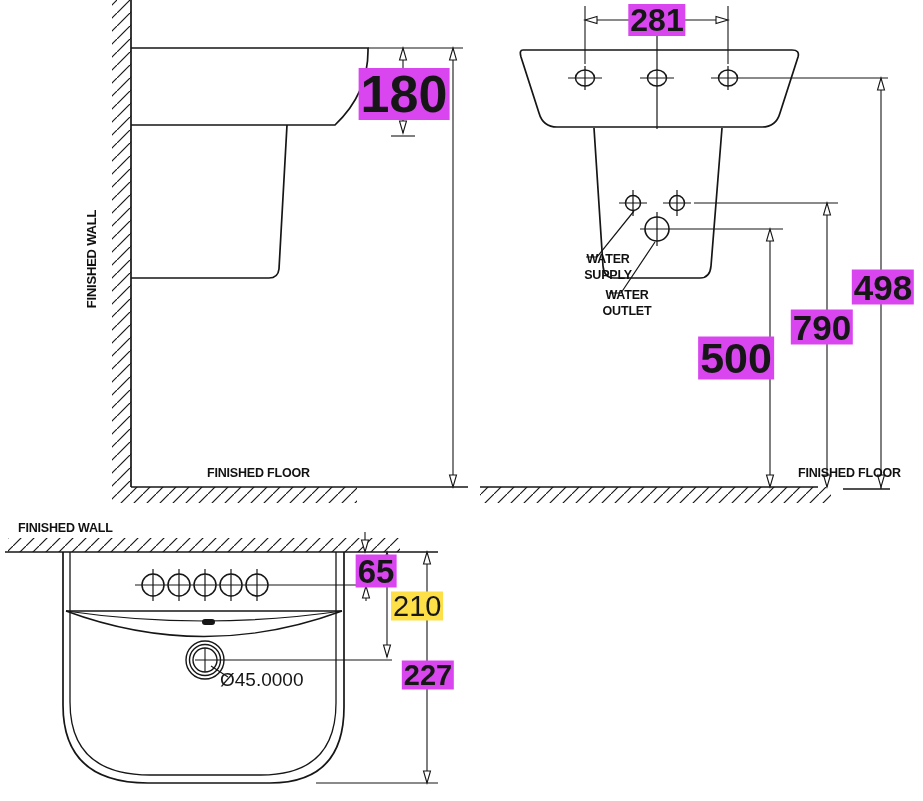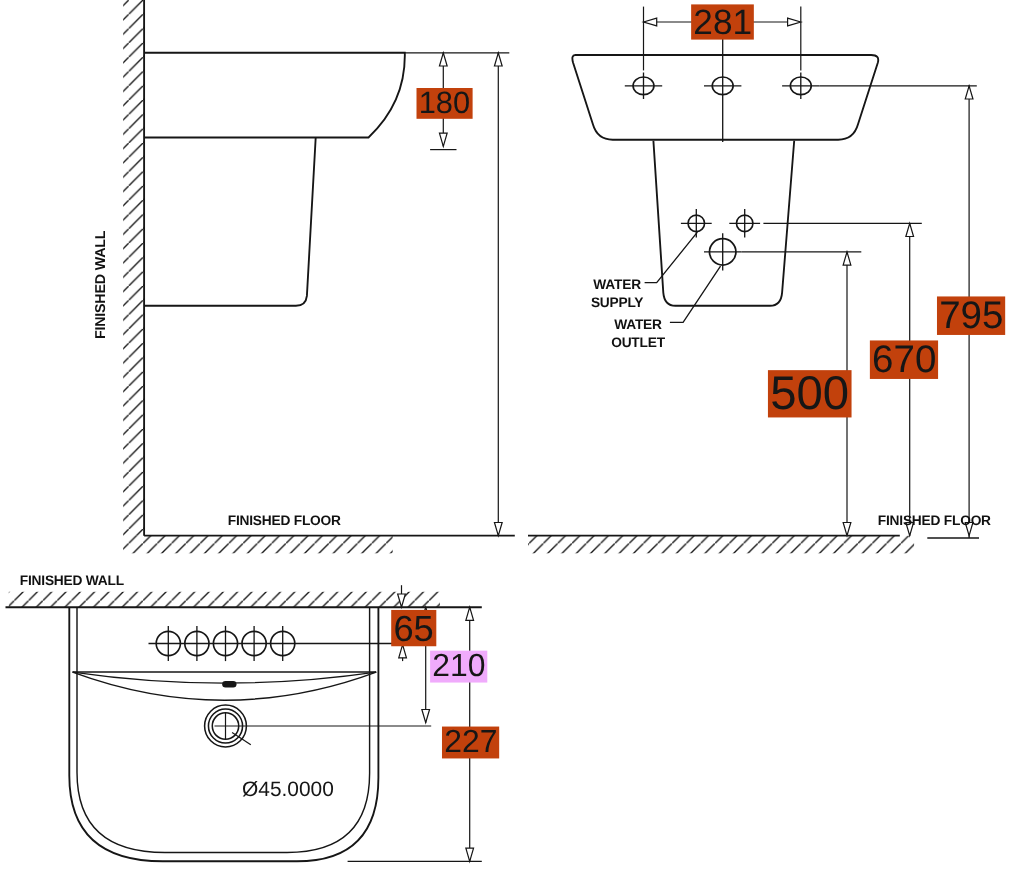--- a/index.html
+++ b/index.html
@@ -1,27 +1,27 @@
 <!DOCTYPE html>
 <html><head>
 <meta charset="utf-8">
 <style>
   html,body{margin:0;padding:0;background:#fff;}
   #canvas{position:relative;width:923px;height:801px;background:#ffffff;overflow:hidden;
           font-family:"Liberation Sans",sans-serif;color:#161616;}
   #linework{position:absolute;left:0;top:0;}
-  .dim{position:absolute;transform:translate(-50%,-50%);background:#c2410c;padding:0 2px;
-       line-height:1;white-space:nowrap;color:#161616;}
-  .dim-left{position:absolute;transform:translateY(-50%);background:#f0abfc;padding:0 2px;
+  .dim{position:absolute;transform:translate(-50%,-50%);background:#d946ef;padding:0 2px;
+       line-height:1;white-space:nowrap;color:#161616;font-weight:bold;}
+  .dim-left{position:absolute;transform:translateY(-50%);background:#fde047;padding:0 2px;
        line-height:1;white-space:nowrap;color:#161616;}
   .lbl{position:absolute;font-weight:bold;color:#111;white-space:nowrap;line-height:1.25;
        letter-spacing:-0.2px;text-align:center;}
   .lbl-v{position:absolute;font-weight:bold;color:#111;white-space:nowrap;
        transform:translate(-50%,-50%) rotate(-90deg);letter-spacing:-0.2px;}
-  .lbl-c{text-align:center;transform:translateX(-50%);}
+  .lbl-c{text-align:center;transform:translateX(-50%);margin-left:47px;}
 </style>
 </head>
 <body>
 
 <div id="canvas">
 
 <svg id="linework" width="923" height="801" viewBox="0 0 923 801">
   <defs>
     <pattern id="hatch" width="13" height="13" patternUnits="userSpaceOnUse">
       <path d="M0,13 L13,0" stroke="#161616" stroke-width="1.2" fill="none"></path>
@@ -146,35 +146,35 @@
 
     <path d="M427,552 V783" stroke-width="1.1"></path>
     <path d="M427,552 L423.5,564 L430.5,564 Z" fill="#fff" stroke-width="1.1"></path>
     <path d="M427,783 L423.5,771 L430.5,771 Z" fill="#fff" stroke-width="1.1"></path>
     <path d="M316,783 H438" stroke-width="1.2"></path>
   </g>
 </svg>
 
 <div class="lbl-v" style="left:91px;top:259px;font-size:13px;">FINISHED WALL</div>
 <div class="lbl" style="left:207px;top:466px;font-size:12.5px;">FINISHED FLOOR</div>
-<div class="dim" style="left:404px;top:94px;font-size:28px;text-align:center;">180</div>
+<div class="dim" style="left:404px;top:94px;font-size:52px;text-align:center;">180</div>
 
 <div class="dim" style="left:657px;top:20px;font-size:32px;">281</div>
-<div class="dim" style="left:883px;top:287px;font-size:35px;">795</div>
-<div class="dim" style="left:822px;top:327px;font-size:35px;">670</div>
+<div class="dim" style="left:883px;top:287px;font-size:35px;">498</div>
+<div class="dim" style="left:822px;top:327px;font-size:35px;">790</div>
 <div class="dim" style="left:736px;top:358px;font-size:43px;">500</div>
 <div class="lbl lbl-c" style="left:561px;top:252px;font-size:12.5px;">
   <div>WATER</div>
   <div>SUPPLY</div>
 </div>
 <div class="lbl lbl-c" style="left:580px;top:288px;font-size:12.5px;">
   <div>WATER</div>
   <div>OUTLET</div>
 </div>
 <div class="lbl" style="left:798px;top:466px;font-size:12.5px;">FINISHED FLOOR</div>
 
 <div class="lbl" style="left:18px;top:521px;font-size:12.5px;">FINISHED WALL</div>
 <div class="dim" style="left:364px;top:571px;font-size:33px;margin-left:12px;">65</div>
 <div class="dim-left" style="left:391px;top:606px;font-size:29px;">210</div>
 <div class="dim" style="left:428px;top:675px;font-size:29px;">227</div>
-<div class="dim-left" style="left:218px;top:679px;font-size:19px;background:transparent;margin-top:39px;">Ø45.0000</div>
+<div class="dim-left" style="left:218px;top:679px;font-size:19px;background:transparent;">Ø45.0000</div>
 
 </div>
 
 </body></html>

